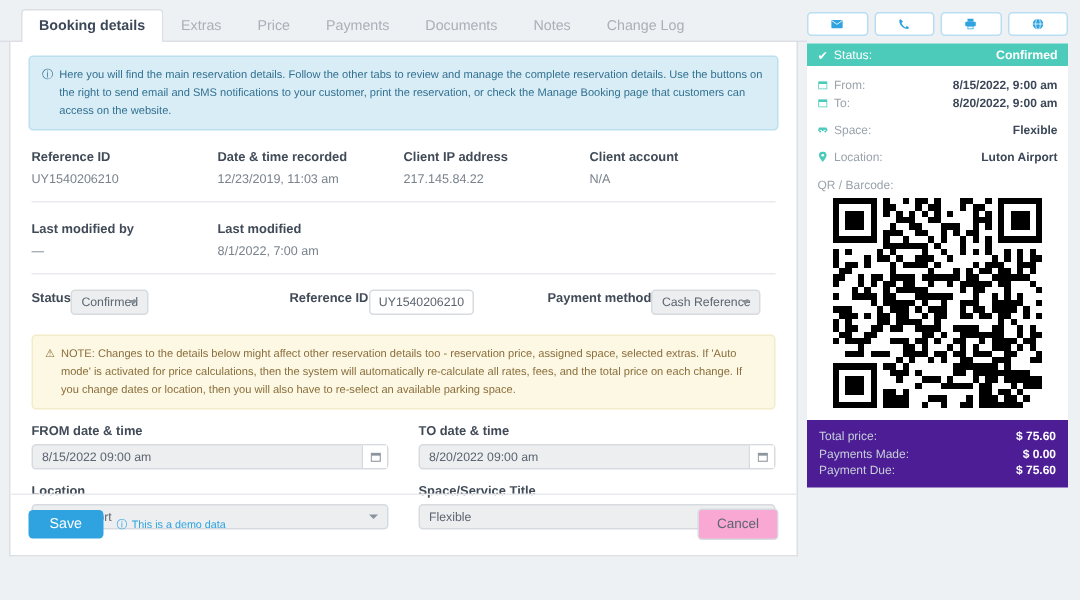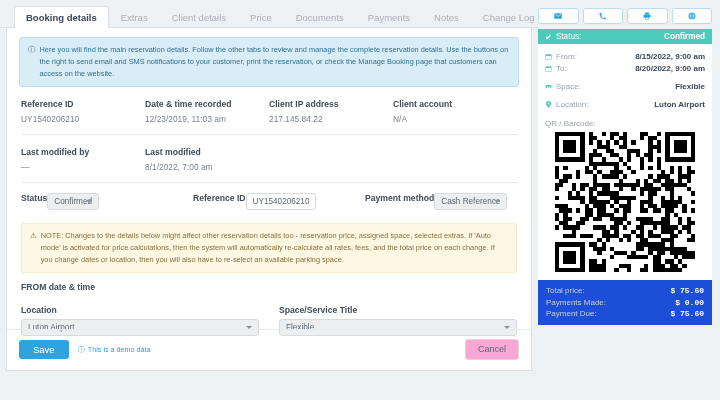--- a/index.html
+++ b/index.html
@@ -196,44 +196,43 @@
     text-align: center;
   }
   .srow .lbl { display: flex; align-items: center; gap: 4px; }
   .srow .val { margin-left: auto; color: #3c4858; font-weight: bold; }
   .srow.bold .val { font-weight: bold; }
   .srow.gap { margin-top: 6px; }
   .qr-label { font-size: 8px; color: #9aa3ac; margin-top: 9px; }
   .qr-wrap { margin-top: 4px; display: flex; justify-content: center; }
 
   .price-box {
-    background: #1d4ed8;
+    background: #4c1d95;
     color: #c6ced8;
     padding: 5px 8px 6px 8px;
     font-size: 8px;
   }
   .prow { display: flex; padding: 1.2px 0; }
-  .prow .val { margin-left: auto; color: #ffffff; font-weight: bold; font-family: Liberation Mono, monospace; }
+  .prow .val { margin-left: auto; color: #ffffff; font-weight: bold; }
 
   .icn { width: 7px; height: 7px; display: inline-block; }
 </style>
 </head>
 <body>
 
 <div class="page">
 
   <div class="main-col">
 
     <div class="tabs">
       <div class="tab active">Booking details</div>
       <div class="tab">Extras</div>
-      <div class="tab">Client details</div>
       <div class="tab">Price</div>
+      <div class="tab">Payments</div>
       <div class="tab">Documents</div>
-      <div class="tab">Payments</div>
       <div class="tab">Notes</div>
       <div class="tab">Change Log</div>
     </div>
 
     <div class="card">
 
       <div class="alert-info">
         <span class="ico">ⓘ</span>
         <span>Here you will find the main reservation details. Follow the other tabs to review and manage the complete reservation details. Use the buttons on the right to send email and SMS notifications to your customer, print the reservation, or check the Manage Booking page that customers can access on the website.</span>
       </div>
@@ -298,20 +297,41 @@
       </div>
 
       <div class="alert-warn">
         <span class="ico">⚠</span>
         <span>NOTE: Changes to the details below might affect other reservation details too - reservation price, assigned space, selected extras. If 'Auto mode' is activated for price calculations, then the system will automatically re-calculate all rates, fees, and the total price on each change. If you change dates or location, then you will also have to re-select an available parking space.</span>
       </div>
 
       <div class="dt-row">
         <div class="dt-col">
           <div class="flabel">FROM date &amp; time</div>
+          <div class="ctrl date">
+            <span class="dval">8/15/2022 09:00 am</span>
+            <span class="calbtn">
+              <svg width="7" height="7" viewBox="0 0 14 14">
+                  <rect x="1" y="2.5" width="12" height="10.5" fill="none" stroke="#8a929b" stroke-width="1.4"></rect>
+                  <rect x="1" y="2.5" width="12" height="3" fill="#8a929b"></rect>
+                </svg>
+            </span>
+          </div>
+        </div>
+        <div class="dt-col">
+          <div class="flabel">TO date &amp; time</div>
+          <div class="ctrl date">
+            <span class="dval">8/20/2022 09:00 am</span>
+            <span class="calbtn">
+              <svg width="7" height="7" viewBox="0 0 14 14">
+                  <rect x="1" y="2.5" width="12" height="10.5" fill="none" stroke="#8a929b" stroke-width="1.4"></rect>
+                  <rect x="1" y="2.5" width="12" height="3" fill="#8a929b"></rect>
+                </svg>
+            </span>
+          </div>
         </div>
       </div>
 
       <div class="dt-row">
         <div class="dt-col">
           <div class="flabel">Location</div>
           <div class="ctrl">
             <span>Luton Airport</span>
             <span class="caret"></span>
           </div>

